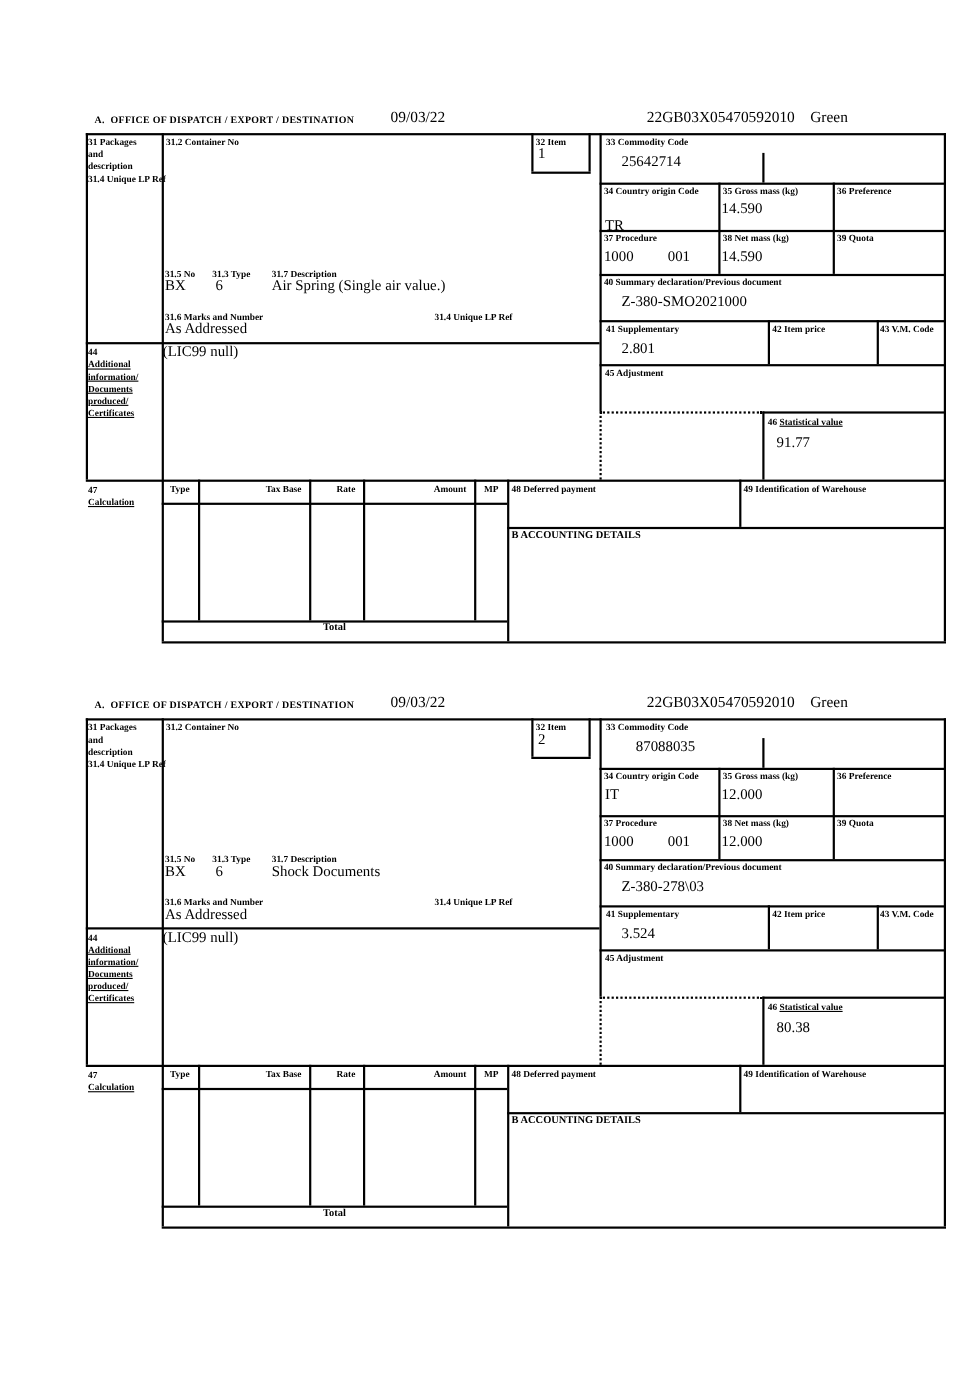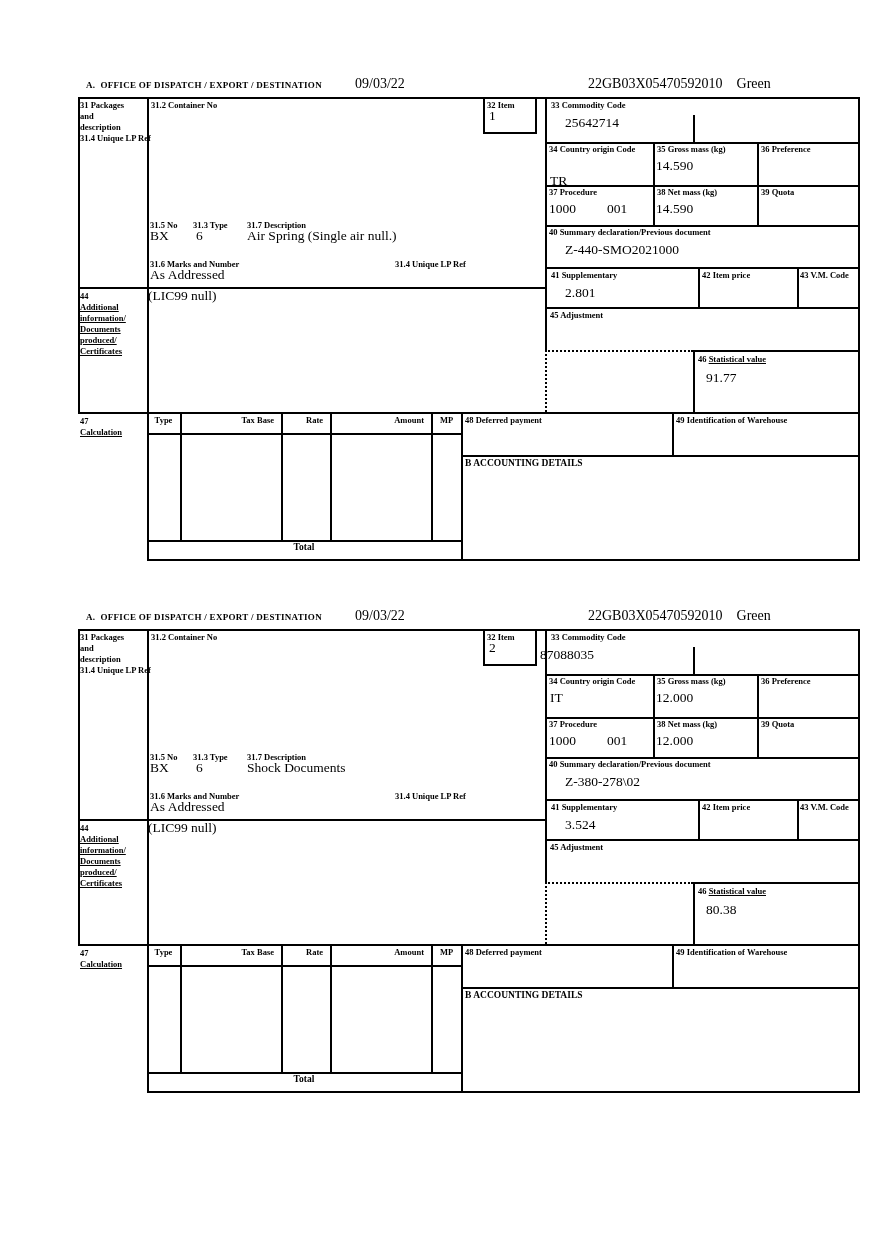--- a/index.html
+++ b/index.html
@@ -1,18 +1,18 @@
 <!DOCTYPE html>
 <html><head>
 <meta charset="utf-8">
 <style>
   html,body{margin:0;padding:0;background:#ffffff;}
   #page{position:relative;width:882px;height:1250px;background:#ffffff;overflow:hidden;
         font-family:"Liberation Serif", serif;color:#000;}
-  .section{position:absolute;left:0;width:818px;height:486px;}
+  .section{position:absolute;left:0;width:818px;height:486px;margin-top:24px;}
   .lbl{position:absolute;font-weight:bold;font-size:8.5px;line-height:10px;white-space:pre;}
   .lbl9{position:absolute;font-weight:bold;font-size:9px;letter-spacing:0.3px;white-space:pre;}
   .lbl95{position:absolute;font-weight:bold;font-size:9.5px;white-space:pre;}
   .val{position:absolute;font-size:13.5px;line-height:14px;white-space:pre;}
   .val14{position:absolute;font-size:14px;line-height:15px;white-space:pre;}
   .hl{position:absolute;height:0;border-top:2px solid #000;}
   .hld{position:absolute;height:0;border-top:2px dotted #000;}
   .vl{position:absolute;width:0;border-left:2px solid #000;}
   .vld{position:absolute;width:0;border-left:2px dotted #000;}
   .ctr{text-align:center;}
@@ -49,37 +49,37 @@
     <span class="lbl" style="left:761px;top:68px;">36 Preference</span>
 
     <span class="lbl" style="left:549px;top:111px;">37 Procedure</span>
     <span class="val" style="left:549px;top:126px;">1000</span>
     <span class="val" style="left:607px;top:126px;">001</span>
     <span class="lbl" style="left:657px;top:111px;">38 Net mass (kg)</span>
     <span class="val" style="left:656px;top:126px;">14.590</span>
     <span class="lbl" style="left:761px;top:111px;">39 Quota</span>
 
     <span class="lbl" style="left:549px;top:151px;">40 Summary declaration/Previous document</span>
-    <span class="val" style="left:565px;top:167px;">Z-440-SMO2021000</span>
+    <span class="val" style="left:565px;top:167px;">Z-380-SMO2021000</span>
 
     <span class="lbl" style="left:551px;top:194px;">41 Supplementary</span>
     <span class="val" style="left:565px;top:210px;">2.801</span>
     <span class="lbl" style="left:702px;top:194px;">42 Item price</span>
     <span class="lbl" style="left:800px;top:194px;">43 V.M. Code</span>
 
     <span class="lbl" style="left:550px;top:234px;">45 Adjustment</span>
     <span class="lbl" style="left:698px;top:278px;"><span>46</span> <u>Statistical value</u></span>
     <span class="val" style="left:706px;top:295px;">91.77</span>
 
     <span class="lbl" style="left:150px;top:144px;">31.5 No</span>
     <span class="lbl" style="left:193px;top:144px;">31.3 Type</span>
     <span class="lbl" style="left:247px;top:144px;">31.7 Description</span>
     <span class="val" style="left:150px;top:153px;">BX</span>
     <span class="val" style="left:196px;top:153px;">6</span>
-    <span class="val" style="left:247px;top:153px;">Air Spring (Single air null.)</span>
+    <span class="val" style="left:247px;top:153px;">Air Spring (Single air value.)</span>
 
     <span class="lbl" style="left:150px;top:183px;">31.6 Marks and Number</span>
     <span class="lbl" style="left:395px;top:183px;">31.4 Unique LP Ref</span>
     <span class="val" style="left:150px;top:192px;">As Addressed</span>
 
     <span class="lbl" style="left:80px;top:215px;">44</span>
     <span class="lbl" style="left:80px;top:226px;"><u>Additional</u></span>
     <span class="lbl" style="left:80px;top:237px;"><u>information/</u></span>
     <span class="lbl" style="left:80px;top:248px;"><u>Documents</u></span>
     <span class="lbl" style="left:80px;top:259px;"><u>produced/</u></span>
@@ -142,37 +142,37 @@
 
     <span class="lbl" style="left:80px;top:24px;">31 Packages</span>
     <span class="lbl" style="left:80px;top:35px;">and</span>
     <span class="lbl" style="left:80px;top:46px;">description</span>
     <span class="lbl" style="left:80px;top:57px;">31.4 Unique LP Ref</span>
 
     <span class="lbl" style="left:151px;top:24px;">31.2 Container No</span>
     <span class="lbl" style="left:487px;top:24px;">32 Item</span>
     <span class="val" style="left:489px;top:33px;">2</span>
     <span class="lbl" style="left:551px;top:24px;">33 Commodity Code</span>
-    <span class="val" style="left:540px;top:40px;font-family:Liberation Serif, serif;">87088035</span>
+    <span class="val" style="left:578px;top:40px;font-family:Liberation Serif, serif;">87088035</span>
 
     <span class="lbl" style="left:549px;top:68px;">34 Country origin Code</span>
     <span class="val" style="left:550px;top:83px;">IT</span>
     <span class="lbl" style="left:657px;top:68px;">35 Gross mass (kg)</span>
     <span class="val" style="left:656px;top:83px;">12.000</span>
     <span class="lbl" style="left:761px;top:68px;">36 Preference</span>
 
     <span class="lbl" style="left:549px;top:111px;">37 Procedure</span>
     <span class="val" style="left:549px;top:126px;">1000</span>
     <span class="val" style="left:607px;top:126px;">001</span>
     <span class="lbl" style="left:657px;top:111px;">38 Net mass (kg)</span>
     <span class="val" style="left:656px;top:126px;">12.000</span>
     <span class="lbl" style="left:761px;top:111px;">39 Quota</span>
 
     <span class="lbl" style="left:549px;top:151px;">40 Summary declaration/Previous document</span>
-    <span class="val" style="left:565px;top:167px;">Z-380-278\02</span>
+    <span class="val" style="left:565px;top:167px;">Z-380-278\03</span>
 
     <span class="lbl" style="left:551px;top:194px;">41 Supplementary</span>
     <span class="val" style="left:565px;top:210px;">3.524</span>
     <span class="lbl" style="left:702px;top:194px;">42 Item price</span>
     <span class="lbl" style="left:800px;top:194px;">43 V.M. Code</span>
 
     <span class="lbl" style="left:550px;top:234px;">45 Adjustment</span>
     <span class="lbl" style="left:698px;top:278px;"><span>46</span> <u>Statistical value</u></span>
     <span class="val" style="left:706px;top:295px;">80.38</span>
 

